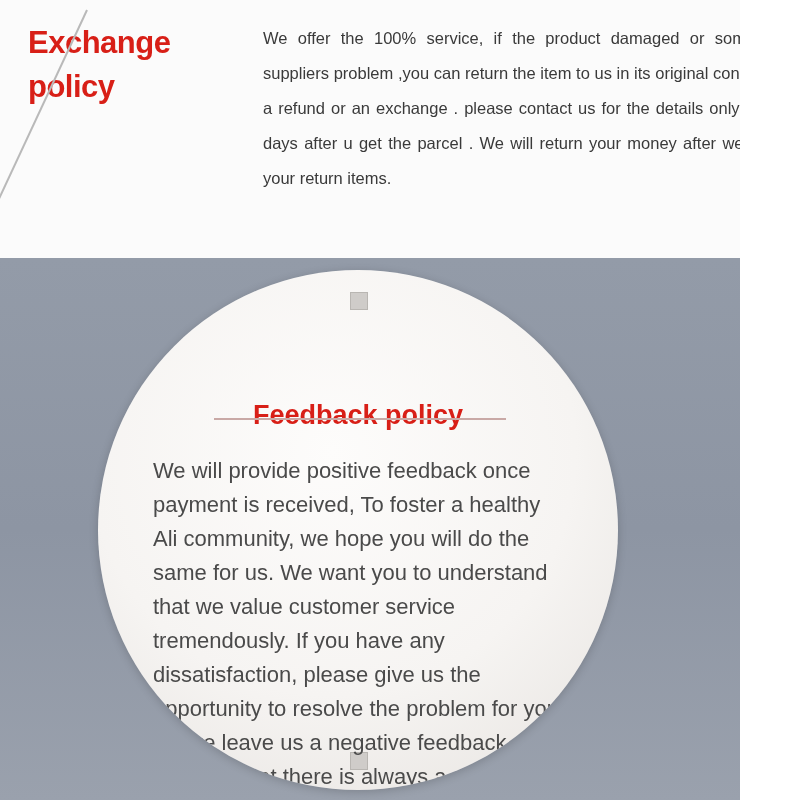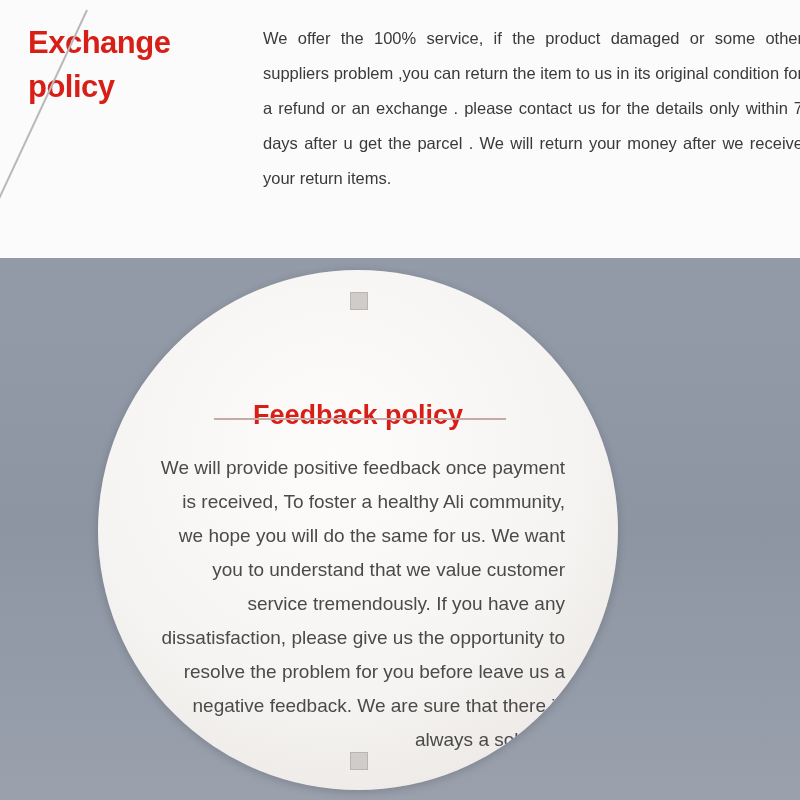--- a/index.html
+++ b/index.html
@@ -8,21 +8,21 @@
   }
   body {
     width: 800px;
     height: 800px;
     overflow: hidden;
     font-family: "Liberation Sans", sans-serif;
     background: #ffffff;
   }
   #page {
     position: relative;
-    width: 800px;
+    width: 740px;
     height: 800px;
     overflow: hidden;
   }
 
   
   #exchange-panel {
     position: absolute;
     left: 0;
     top: 0;
     width: 800px;
@@ -117,23 +117,23 @@
     width: 292px;
     height: 2px;
     background: #c9a9a6;
   }
   #feedback-body {
     position: absolute;
     left: 55px;
     top: 162px;
     width: 412px;
     color: #4a4a4a;
-    font-size: 19px;
+    font-size: 22px;
     line-height: 34px;
-    text-align: right;
+    text-align: left;
   }
 </style>
 </head>
 <body>
 
 <div id="page">
 
   <section id="exchange-panel">
     <h1 id="exchange-title">Exchange policy</h1>
     <div id="exchange-divider"></div>

